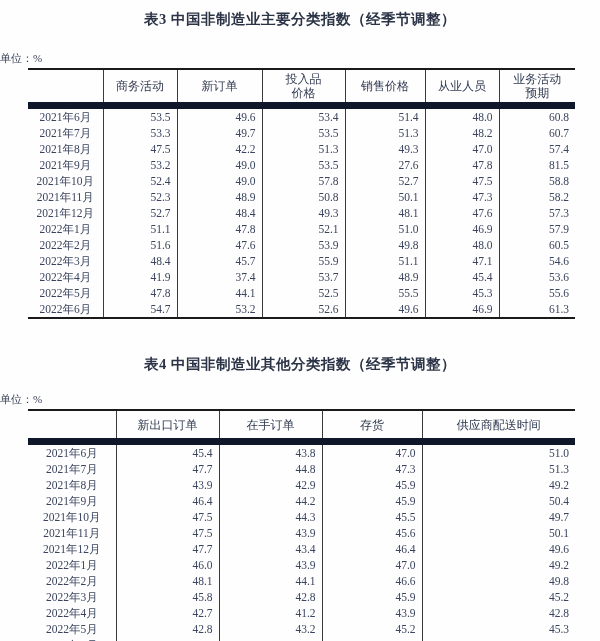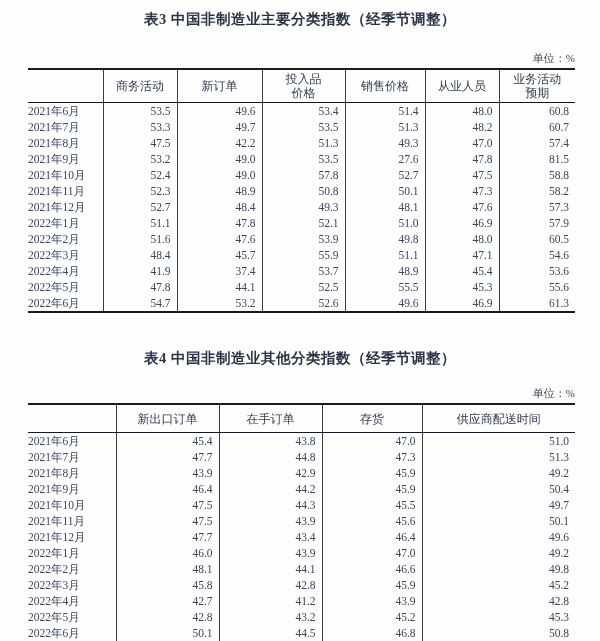--- a/index.html
+++ b/index.html
@@ -10,41 +10,41 @@
     -webkit-font-smoothing:antialiased;
   }
   .page{position:relative;width:600px;height:641px;overflow:hidden;background:#fffefe;}
   .tbl-title{
     margin:0;text-align:center;font-size:14.5px;font-weight:bold;color:#2b3346;
     letter-spacing:0.5px;line-height:18px;
   }
   .sec1 .tbl-title{padding-top:10px;}
   .sec2 .tbl-title{padding-top:36px;}
   .unit{
-    text-align:right;font-size:11px;color:#333c52;
+    text-align:left;font-size:11px;color:#333c52;
     margin:24px 25px 3px 0;line-height:13px;
   }
   .sec2 .unit{margin-top:20px;}
   table.datatable{
     border-collapse:collapse;table-layout:fixed;
     margin-left:28px;width:547px;
     border-top:2px solid #1a1a1a;border-bottom:2px solid #1a1a1a;
   }
   .datatable th,.datatable td{
     border-left:1px solid #3a3a3a;padding:0;overflow:hidden;
   }
   .datatable th:first-child,.datatable td:first-child{border-left:none;}
   .datatable thead th{
     font-weight:normal;font-size:12px;text-align:center;vertical-align:middle;
-    border-bottom:1px solid #0f172a;white-space:pre-line;line-height:14px;color:#2f3a50;
+    border-bottom:7px solid #0f172a;white-space:pre-line;line-height:14px;color:#2f3a50;
   }
   .t3 thead th{height:32px;}
   .t4 thead th{height:27px;}
   .datatable tbody td{font-size:11.5px;height:16px;line-height:16px;color:#39445e;}
-  .datatable td.date{text-align:left;}
+  .datatable td.date{text-align:center;}
   .datatable td.num{text-align:right;padding-right:6px;}
   
   .t3 col.c0{width:75px}.t3 col.c1{width:74px}.t3 col.c2{width:85px}
   .t3 col.c3{width:83px}.t3 col.c4{width:80px}.t3 col.c5{width:74px}.t3 col.c6{width:76px}
   .t4 col.c0{width:88px}.t4 col.c1{width:103px}.t4 col.c2{width:103px}
   .t4 col.c3{width:100px}.t4 col.c4{width:153px}
 </style>
 </head>
 <body>
 

